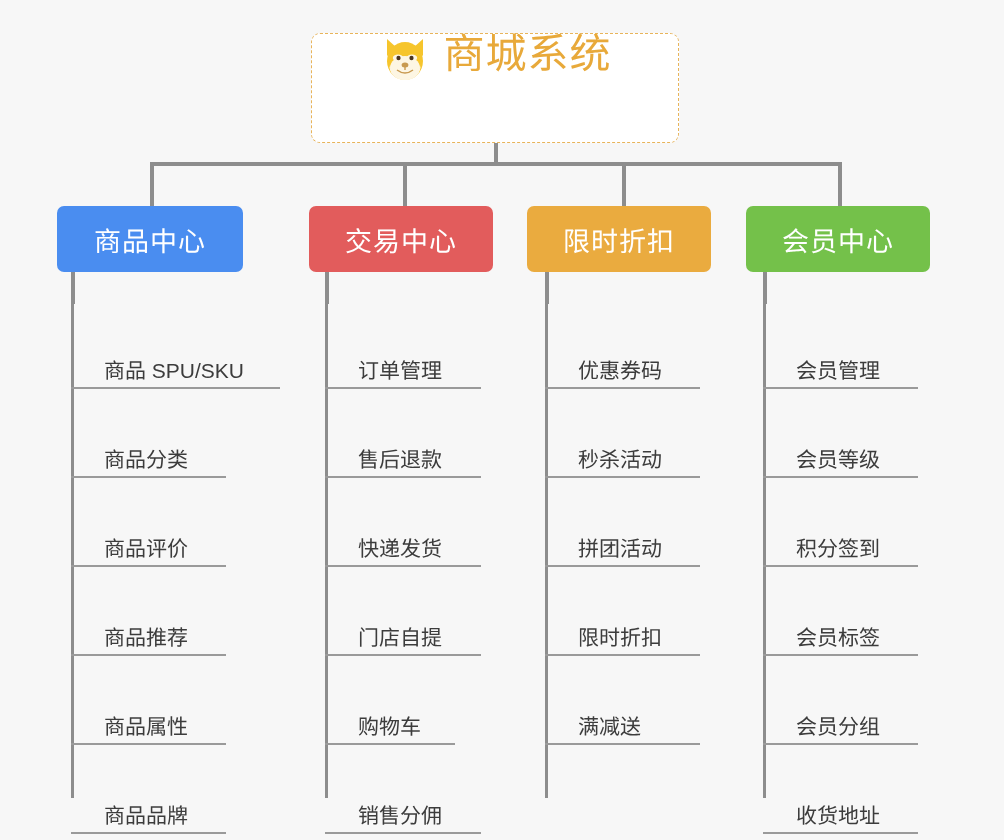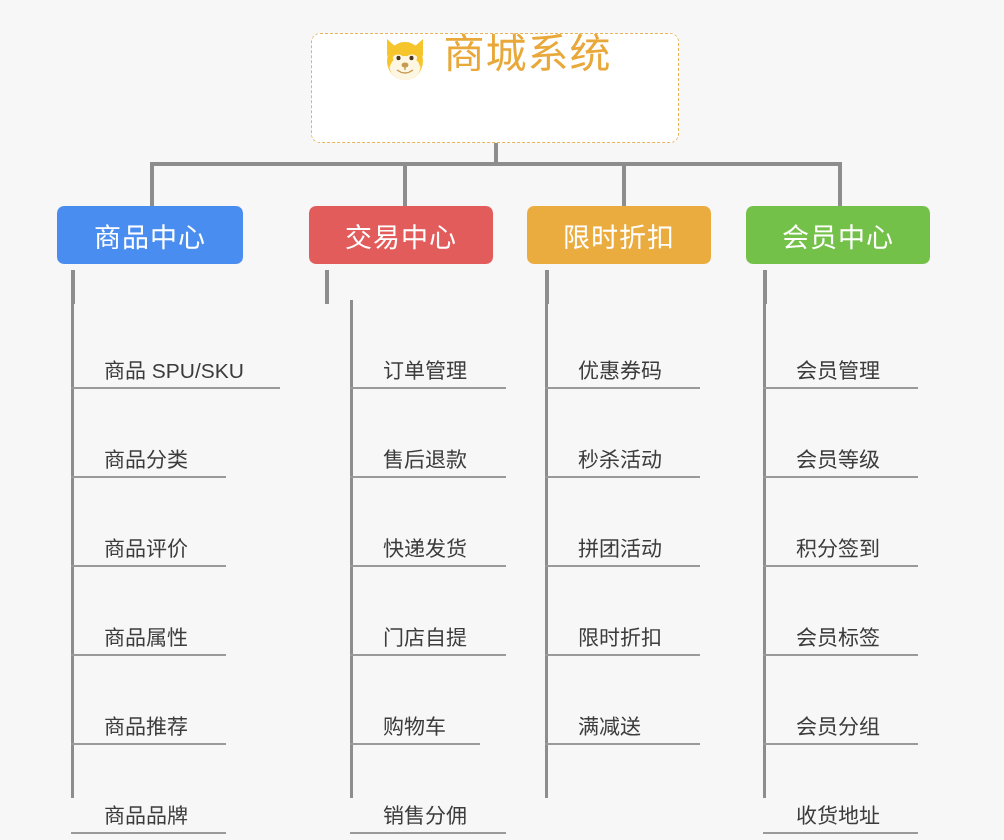--- a/index.html
+++ b/index.html
@@ -91,21 +91,21 @@
   }
   .conn-stem-cat.c0 { left: 71px; }
   .conn-stem-cat.c1 { left: 325px; }
   .conn-stem-cat.c2 { left: 545px; }
   .conn-stem-cat.c3 { left: 763px; }
 
   
   .cat-box {
     position: absolute;
     top: 206px;
-    height: 58px;
+    height: 66px;
     box-sizing: border-box;
     border-radius: 7px;
     display: flex;
     align-items: center;
     justify-content: center;
     color: #ffffff;
     font-size: 27px;
     letter-spacing: 1px;
     white-space: nowrap;
   }
@@ -113,21 +113,21 @@
   .cat-box.c1 { left: 309px; width: 184px; background: #e25c5c; }
   .cat-box.c2 { left: 527px; width: 184px; background: #eaab3f; }
   .cat-box.c3 { left: 746px; width: 184px; background: #74c14a; }
 
   
   .col {
     position: absolute;
     top: 300px;
   }
   .col.c0 { left: 71px;  width: 210px; }
-  .col.c1 { left: 325px; width: 176px; margin-left: 25px; }
+  .col.c1 { left: 325px; width: 176px; }
   .col.c2 { left: 545px; width: 176px; }
   .col.c3 { left: 763px; width: 176px; text-align: center; }
 
   .col-spine {
     position: absolute;
     left: 0;
     top: 0;
     width: 3px;
     height: 498px;
     background: #8d8d8d;
@@ -222,25 +222,25 @@
       </div>
     <div class="item">
         <span class="item-label">商品分类</span>
         <span class="item-underline"></span>
       </div>
     <div class="item">
         <span class="item-label">商品评价</span>
         <span class="item-underline"></span>
       </div>
     <div class="item">
+        <span class="item-label">商品推荐</span>
+        <span class="item-underline"></span>
+      </div>
+    <div class="item">
         <span class="item-label">商品属性</span>
-        <span class="item-underline"></span>
-      </div>
-    <div class="item">
-        <span class="item-label">商品推荐</span>
         <span class="item-underline"></span>
       </div>
     <div class="item">
         <span class="item-label">商品品牌</span>
         <span class="item-underline"></span>
       </div>
   </div>
 
   <div class="col c1">
     <div class="col-spine"></div>

